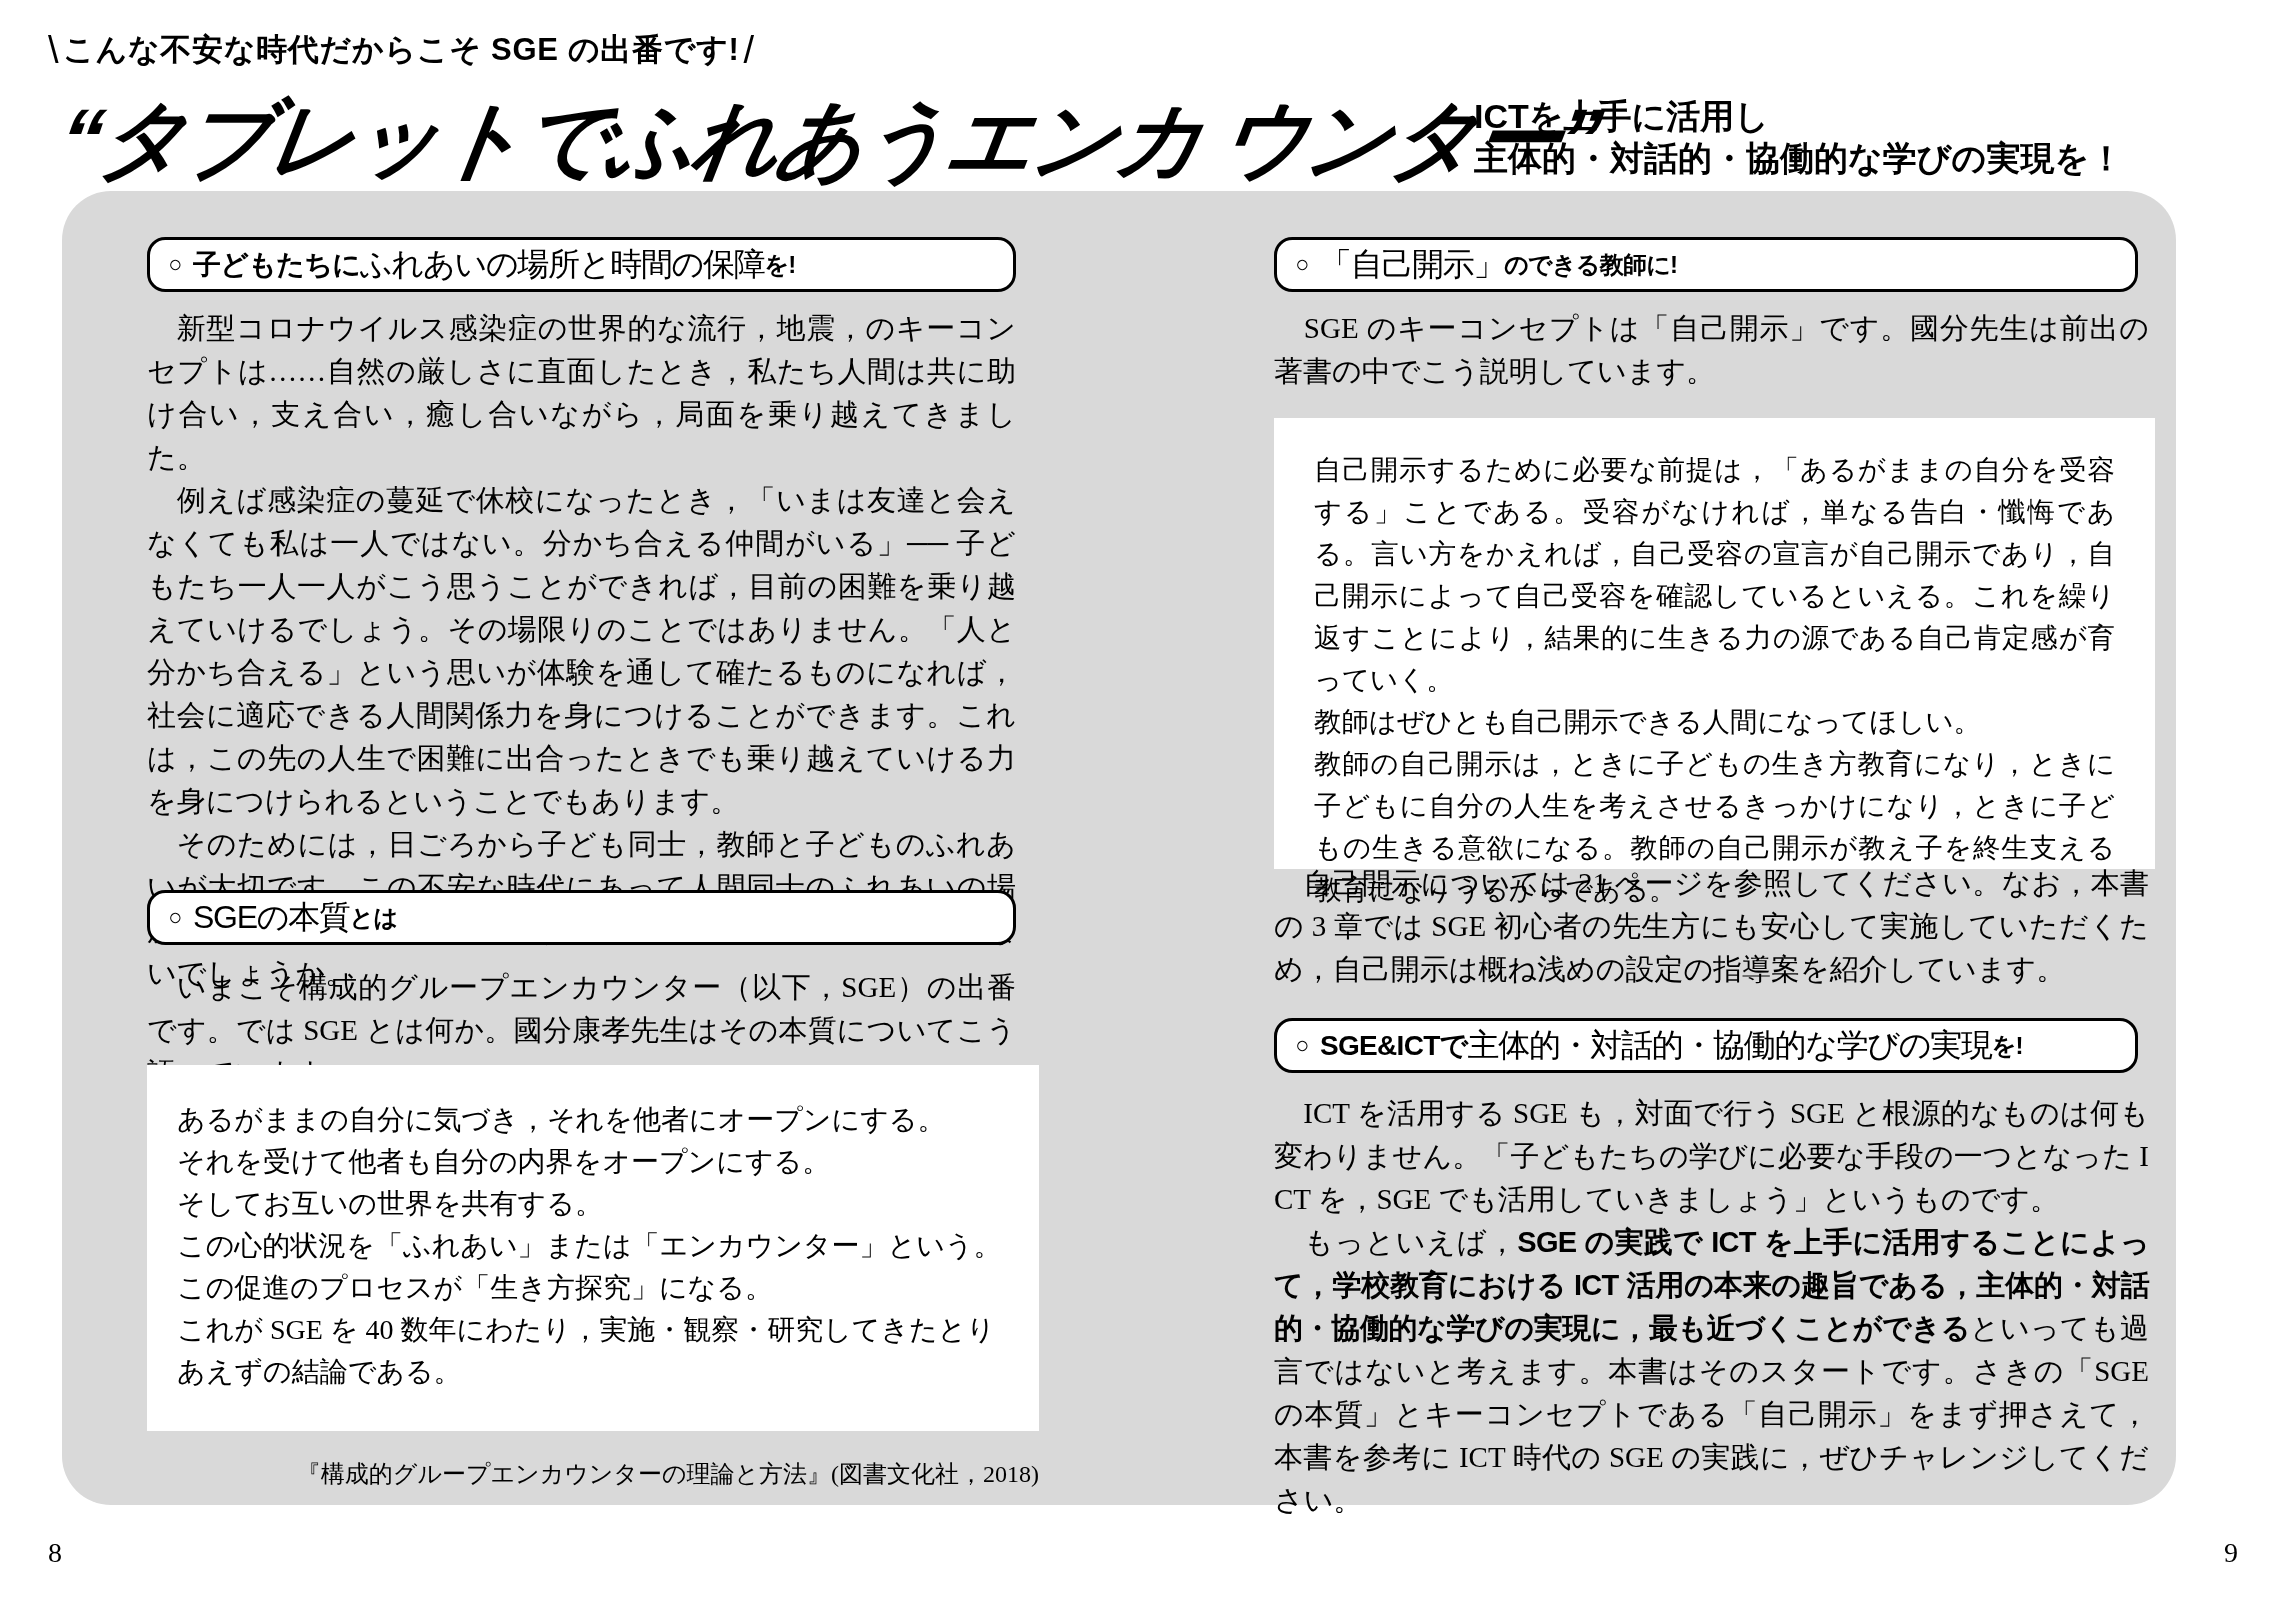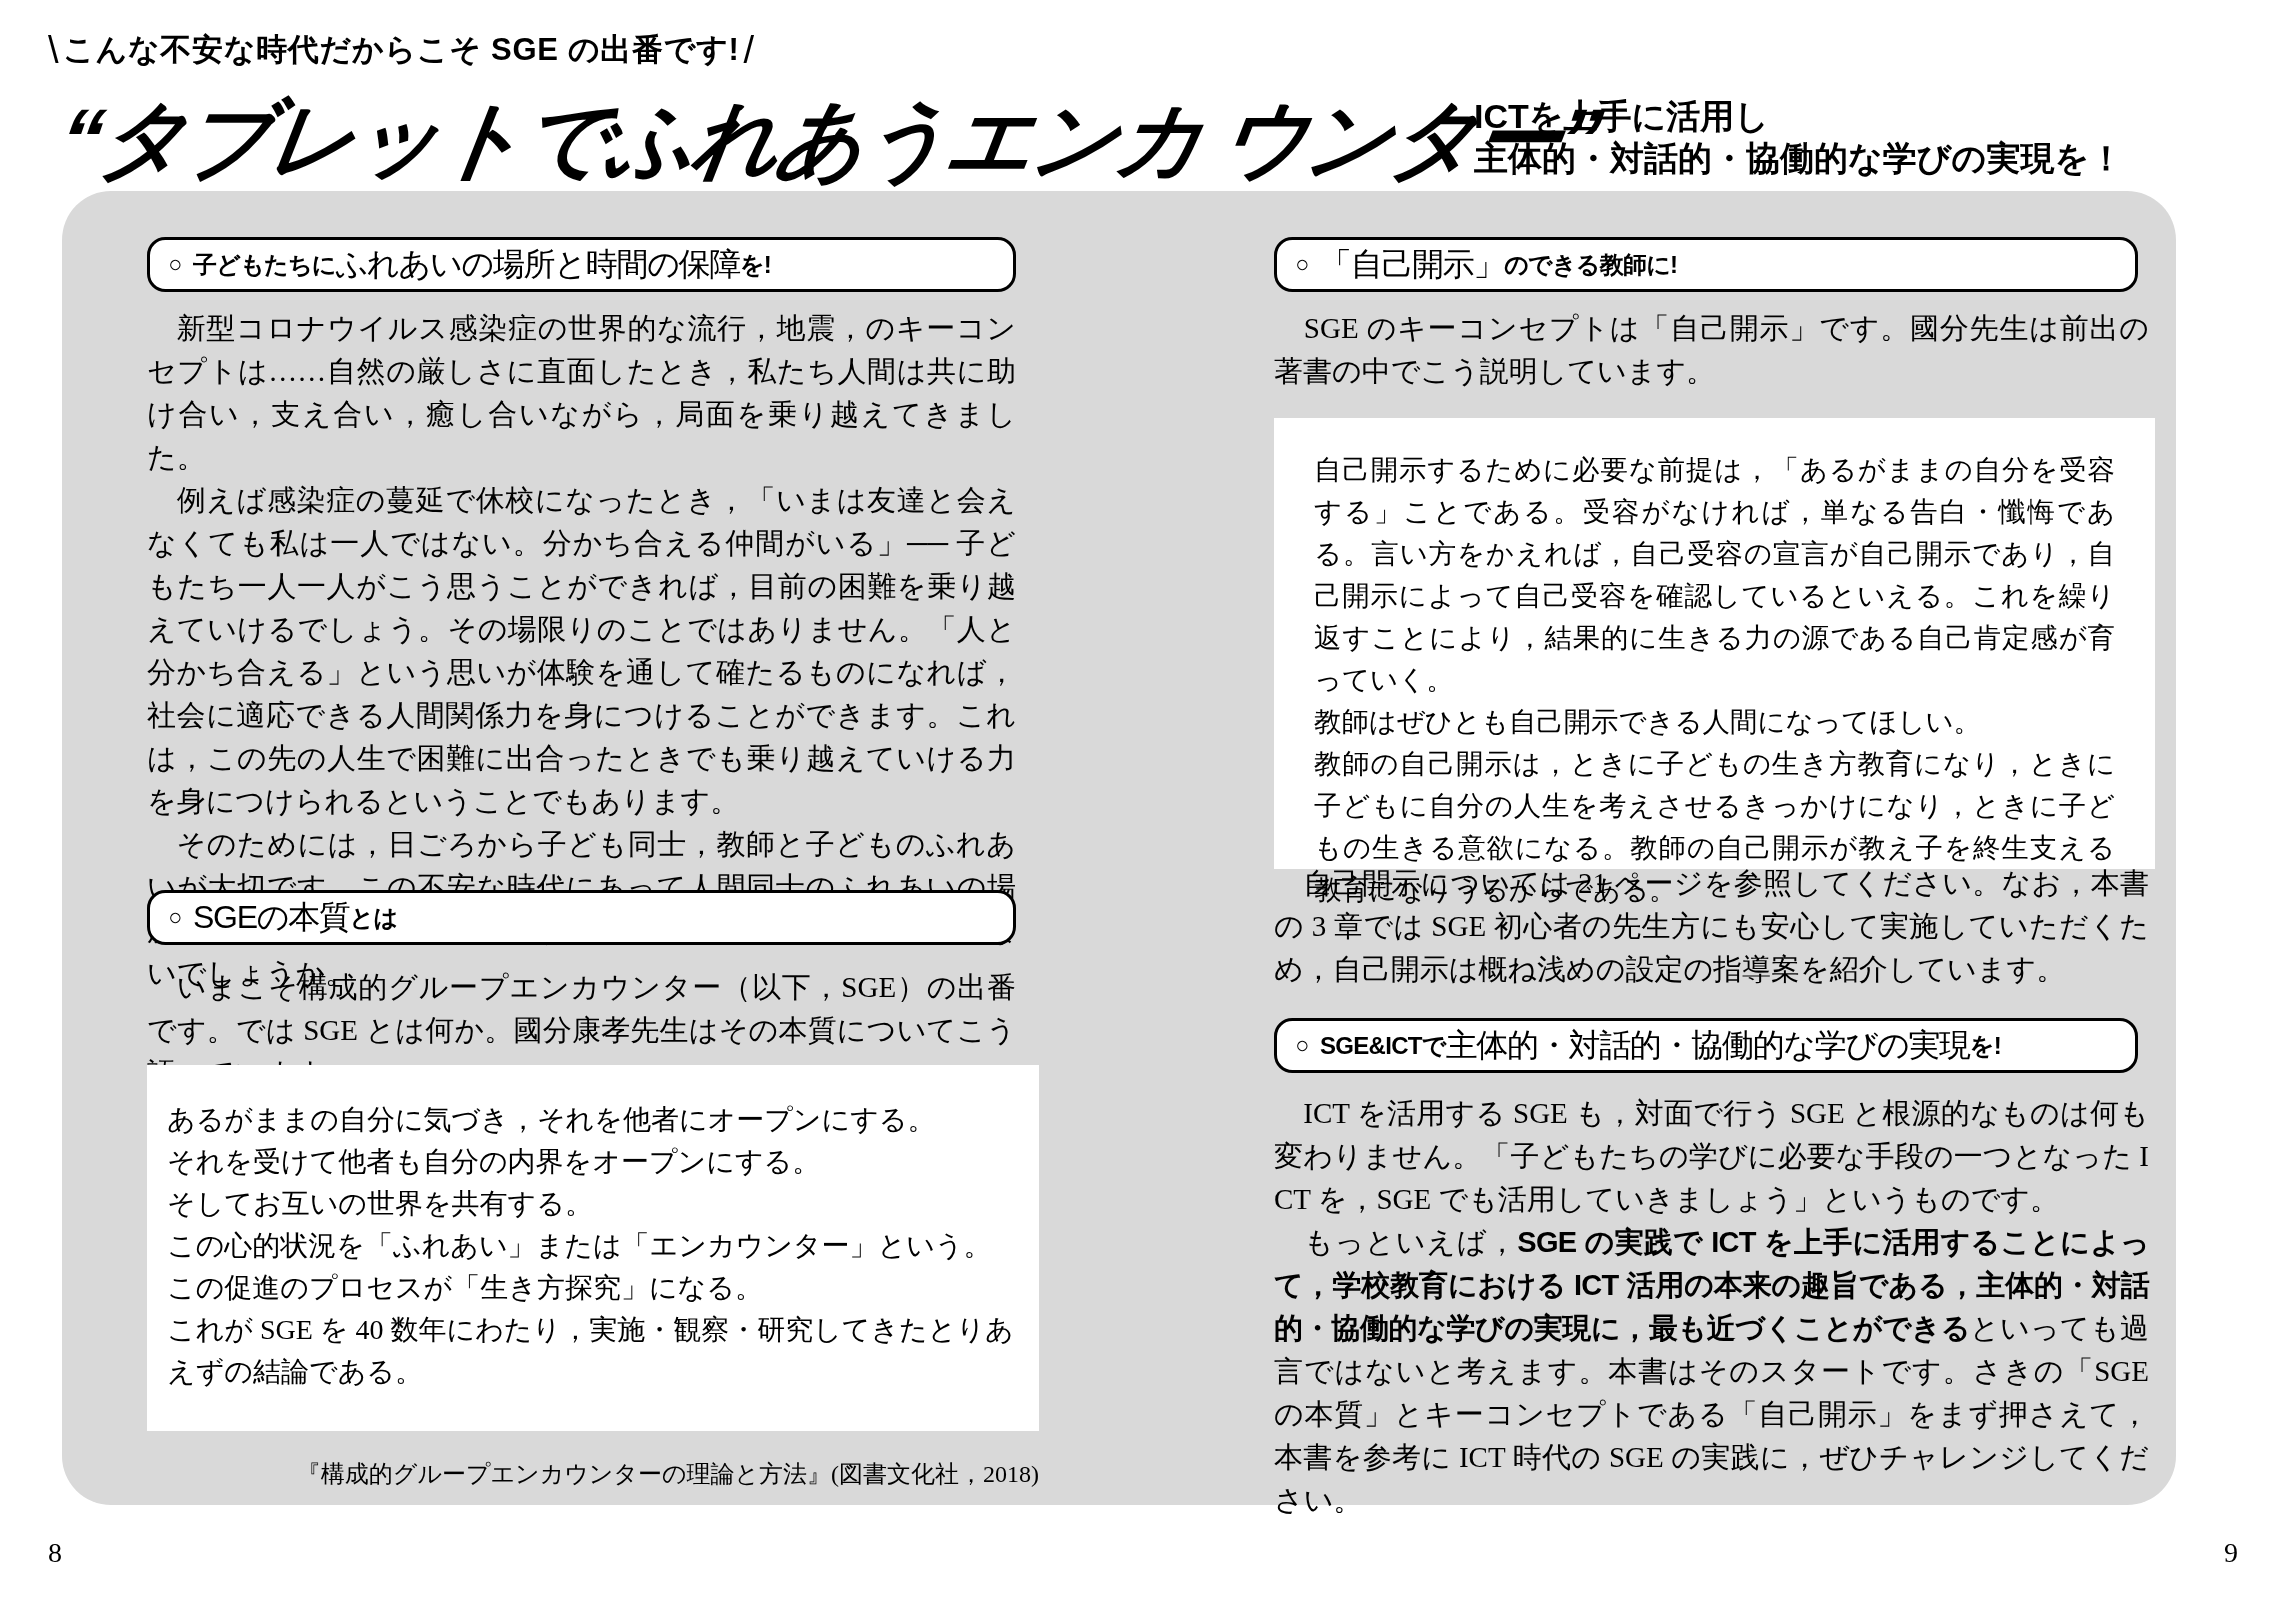--- a/index.html
+++ b/index.html
@@ -43,21 +43,21 @@
   }
 
   
   .heading-box {
     position:absolute; height:55px; box-sizing:border-box;
     background:#fff; border:3.3px solid #000; border-radius:18.3px;
     display:flex; align-items:center; padding:0 18.3px;
     white-space:nowrap; overflow:hidden;
   }
   .heading-box .bullet { font-size:23.5px; font-weight:700; margin-right:10.5px; }
-  .heading-box .h-pre  { font-size:24px; font-weight:800; letter-spacing:-0.7px; }
+  .heading-box .h-pre  { font-size:28px; font-weight:800; letter-spacing:-0.7px; }
   .heading-box .h-emp  { font-size:32px; font-weight:400; letter-spacing:-1.3px; }
   .heading-box .h-suf  { font-size:24px; font-weight:800; letter-spacing:-0.7px; }
 
   #hbox-1 { left:147px;  top:237px;  width:869px; }
   #hbox-2 { left:147px;  top:890px; width:869px; }
   #hbox-3 { left:1274px; top:237px;  width:864px; }
   #hbox-4 { left:1274px; top:1018px; width:864px; }
 
   
   .body-text {
@@ -76,21 +76,21 @@
 
   .seg-bold { font-family:"Liberation Sans", sans-serif; font-weight:900; letter-spacing:-0.7px; }
 
   
   .quote-box {
     position:absolute; background:#ffffff; box-sizing:border-box;
     font-family:"Liberation Serif", serif;
   }
   #quote-box-left {
     left:147px; top:1065px; width:892px; height:366px;
-    padding:34px 20px;
+    padding:34px 30px;
     font-size:28px; line-height:42px;
   }
   #quote-box-left .q-line { white-space:normal; }
   #quote-box-right {
     left:1274px; top:418px; width:881px; height:451px;
     padding:31px 40px;
     font-size:27.4px; line-height:42px;
     text-align:justify; word-break:break-all;
   }
   #quote-box-right p { margin:0; }

